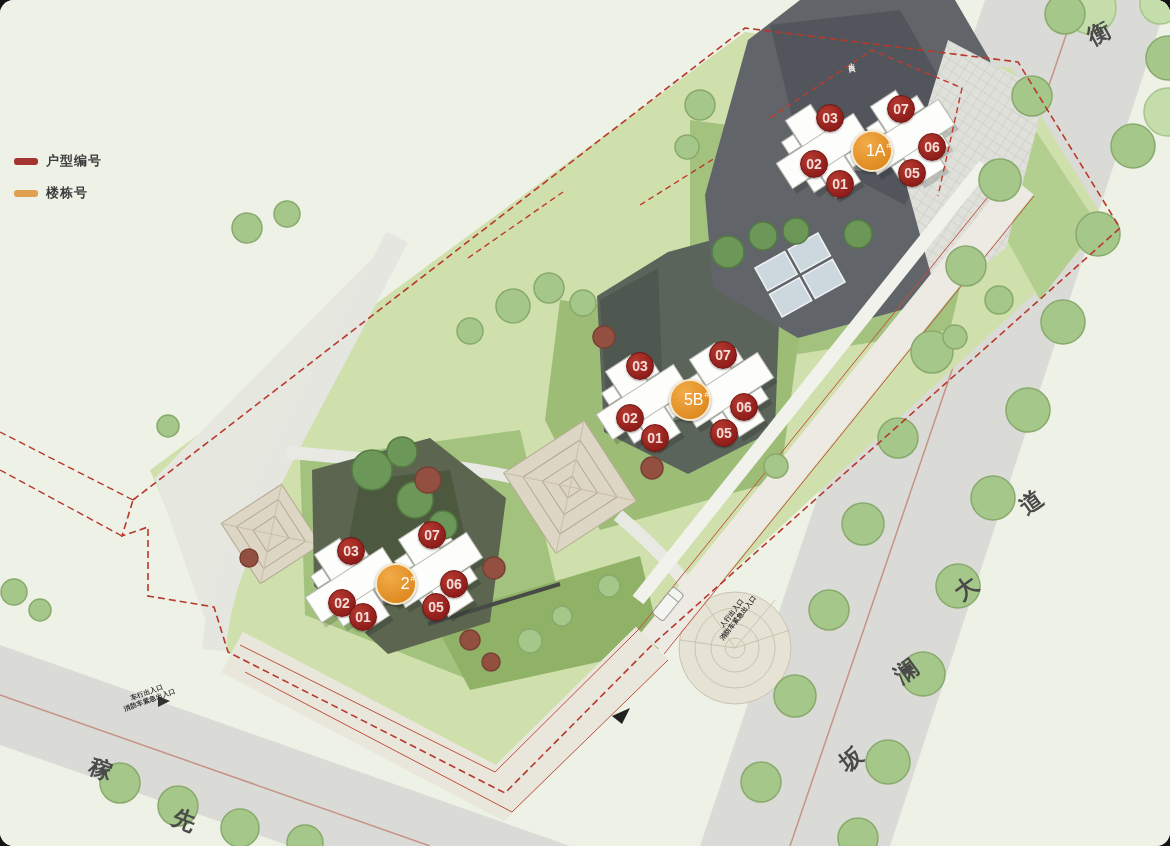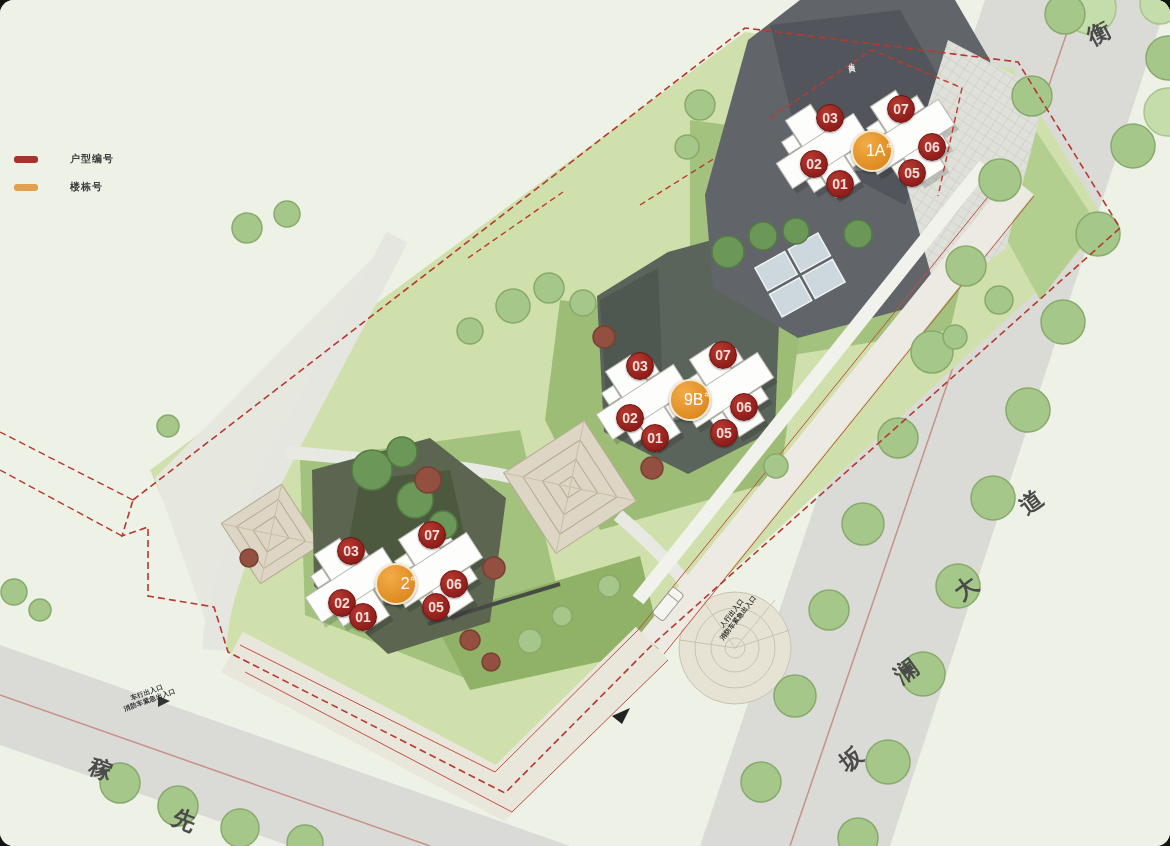--- a/index.html
+++ b/index.html
@@ -9,21 +9,21 @@
   
   .title-box{position:absolute;left:16px;top:48px;width:300px;height:72px;border:2px solid #b8bdb0;
              border-radius:12px;background:#fcfdf8;display:flex;align-items:center;justify-content:center;
              font-size:40px;font-weight:700;letter-spacing:6px;color:#4e4e4e;}
   
   .legend{position:absolute;left:14px;top:152px;}
   .leg-row{display:flex;align-items:center;margin-bottom:14px;}
   .sw{width:24px;height:7px;border-radius:3px;margin-right:8px;}
   .sw-red{background:#a23530;}
   .sw-orange{background:#e0a050;}
-  .leg-label{font-size:10px;font-weight:600;color:#3c3c3c;letter-spacing:1px;margin-left:24px;}
+  .leg-label{font-size:13px;font-weight:600;color:#3c3c3c;letter-spacing:1px;}
   
   .ub{position:absolute;width:26px;height:26px;border-radius:50%;
       background:radial-gradient(circle at 35% 30%,#b53a30,#8f1d1a 72%);
       border:1px solid #701412;color:#f3dcd8;font-size:14px;font-weight:700;
       display:flex;align-items:center;justify-content:center;box-shadow:0 1px 2px rgba(0,0,0,.35);}
   
   .bb{position:absolute;width:38px;height:38px;border-radius:50%;
       background:radial-gradient(circle at 35% 30%,#f2ab48,#de8a20 75%);
       border:2px solid #f6e8cd;box-shadow:0 1px 3px rgba(0,0,0,.4);
       color:#fff;font-size:16px;font-weight:400;display:flex;align-items:center;justify-content:flex-end;}
@@ -246,21 +246,21 @@
       <span class="sw sw-orange"></span>
       <span class="leg-label">楼栋号</span>
     </div>
   </div>
 
   <div class="bb" style="left:851px;top:130px">
     <span>1A</span>
     <span class="bb-sup">#</span>
   </div>
   <div class="bb" style="left:669px;top:379px">
-    <span>9B</span>
+    <span>5B</span>
     <span class="bb-sup">#</span>
   </div>
   <div class="bb" style="left:375px;top:563px">
     <span>2</span>
     <span class="bb-sup">#</span>
   </div>
 
   <div class="ub" style="left:816px;top:104px">03</div>
   <div class="ub" style="left:800px;top:150px">02</div>
   <div class="ub" style="left:826px;top:170px">01</div>

